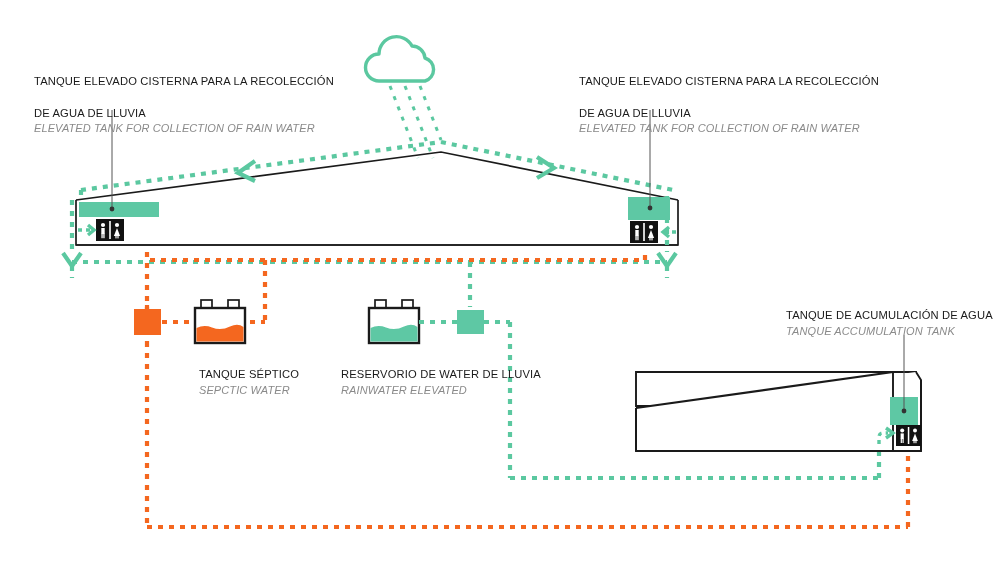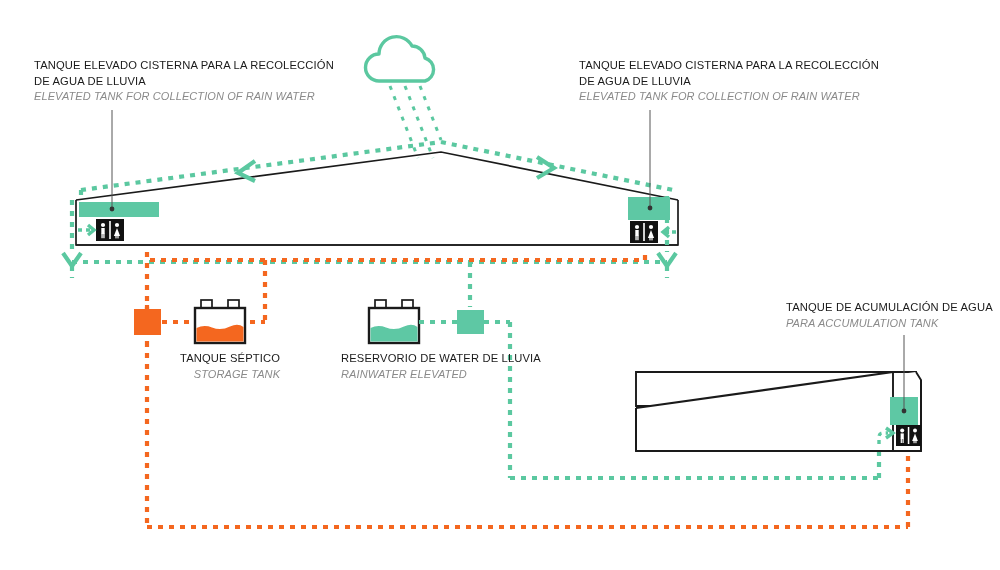--- a/index.html
+++ b/index.html
@@ -27,34 +27,35 @@
   .label-block {
     position: absolute;
     white-space: nowrap;
   }
   .label-es {
     font-size: 11.2px;
     line-height: 15.5px;
     color: #1a1a1a;
     letter-spacing: 0.15px;
     font-weight: 400;
+    margin-top: 16px;
   }
   .label-en {
     font-size: 11px;
     line-height: 15.5px;
     color: #8a8a8a;
     font-style: italic;
     letter-spacing: 0.1px;
     font-weight: 400;
   }
   .lbl-tank-left  { left: 34px;  top: 58px; }
   .lbl-tank-right { left: 579px; top: 58px; }
-  .lbl-septic     { left: 180px; top: 351px; text-align: right; }
+  .lbl-septic     { left: 199px; top: 351px; }
   .lbl-rain       { left: 341px; top: 351px; }
-  .lbl-accum      { left: 786px; top: 300px; }
+  .lbl-accum      { left: 786px; top: 292px; }
 </style>
 </head>
 <body>
 
 <div id="diagram-root">
 
   <svg id="diagram-svg" viewBox="0 0 1000 570">
 
     <g>
       <path d="M 379 81
@@ -254,26 +255,26 @@
   </div>
 
   <div class="label-block lbl-tank-right">
     <div class="label-es">TANQUE ELEVADO CISTERNA PARA LA RECOLECCIÓN</div>
     <div class="label-es">DE AGUA DE LLUVIA</div>
     <div class="label-en">ELEVATED TANK FOR COLLECTION OF RAIN WATER</div>
   </div>
 
   <div class="label-block lbl-septic">
     <div class="label-es">TANQUE SÉPTICO</div>
-    <div class="label-en">STORAGE TANK</div>
+    <div class="label-en">SEPCTIC WATER</div>
   </div>
 
   <div class="label-block lbl-rain">
     <div class="label-es">RESERVORIO DE WATER DE LLUVIA</div>
     <div class="label-en">RAINWATER ELEVATED</div>
   </div>
 
   <div class="label-block lbl-accum">
     <div class="label-es">TANQUE DE ACUMULACIÓN DE AGUA</div>
-    <div class="label-en">PARA ACCUMULATION TANK</div>
+    <div class="label-en">TANQUE ACCUMULATION TANK</div>
   </div>
 
 </div>
 
 </body></html>

